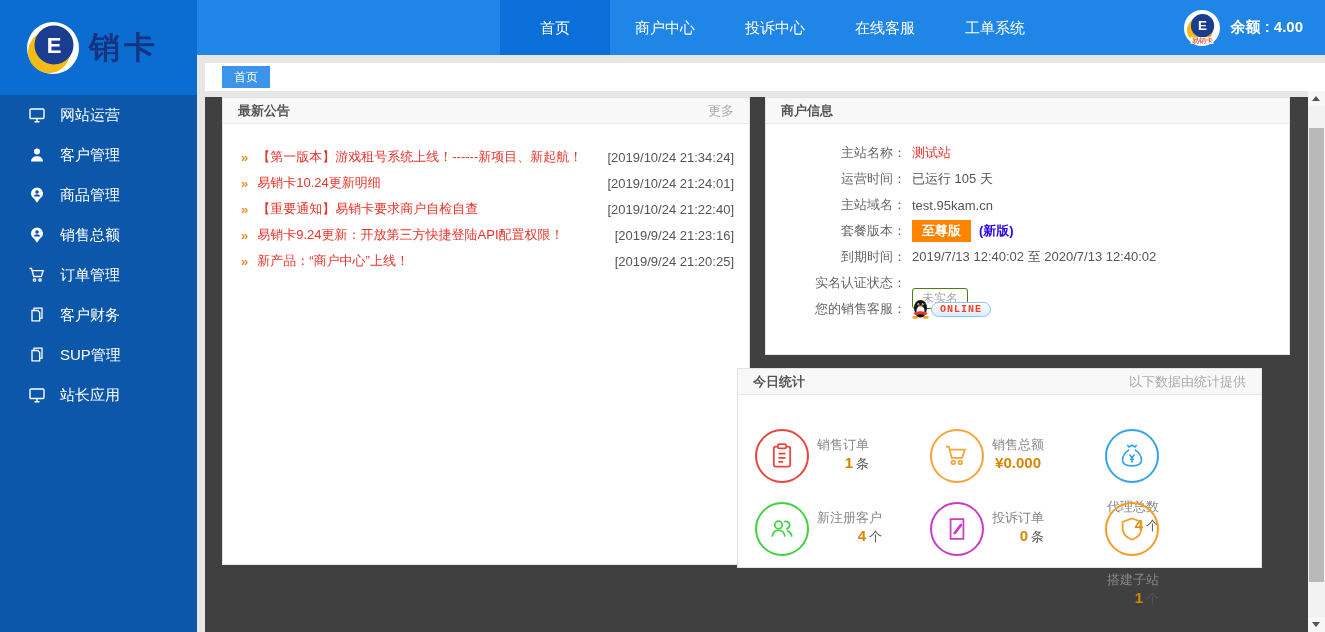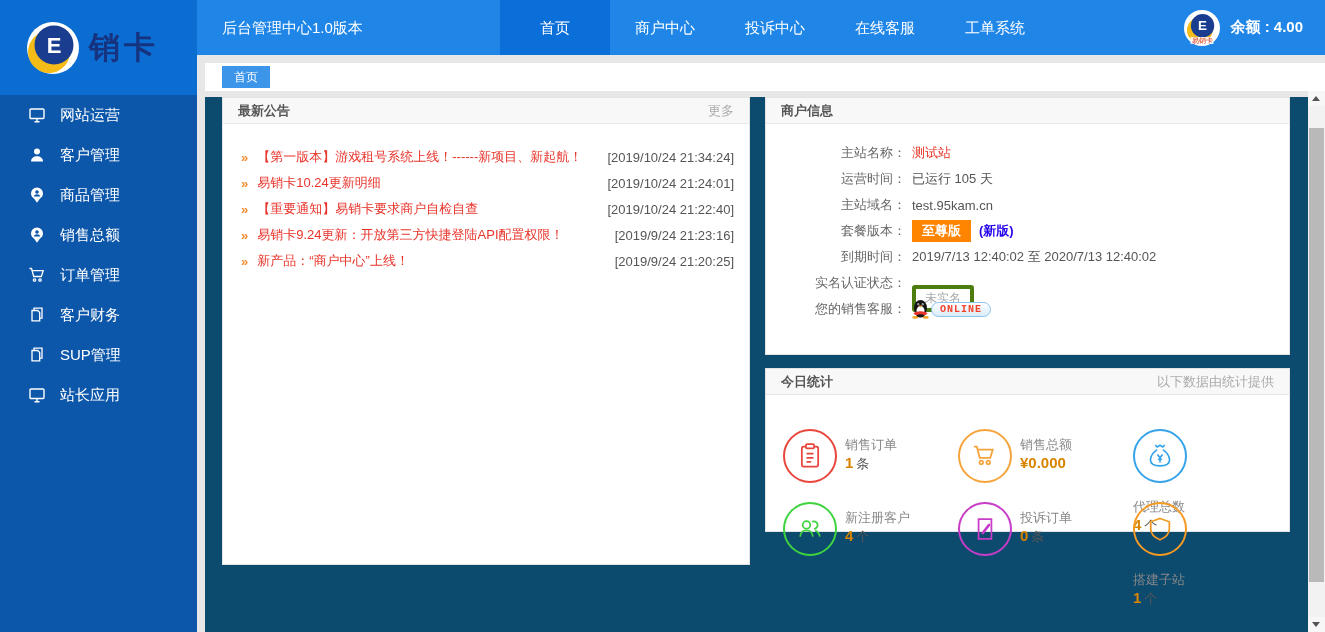--- a/index.html
+++ b/index.html
@@ -27,21 +27,21 @@
   .balance { position:absolute; right:22px; top:0; height:55px; display:flex; align-items:center; gap:10px; }
   .balance-badge { position:relative; width:36px; height:36px; background:#fff; border-radius:50%; display:flex; align-items:center; justify-content:center; }
   .balance-badge .mini-label { position:absolute; bottom:2px; left:50%; transform:translateX(-50%); font-size:7px; color:#d62b1f; background:rgba(255,255,255,.85); line-height:7px; padding:0 1px; white-space:nowrap; }
   .balance-text { color:#fff; font-size:15px; font-weight:bold; }
 
   
   .crumb-strip { position:absolute; left:8px; top:63px; right:0; height:28px; background:#fff; }
   .crumb-btn { position:absolute; left:17px; top:3px; height:22px; padding:0 12px; background:#3d95e9; color:#fff; font-size:12px; border:none; cursor:pointer; font-family:inherit; }
 
   
-  .content { position:absolute; left:8px; top:97px; right:17px; bottom:0; background:#0c4a6e; }
+  .content { position:absolute; left:8px; top:97px; right:17px; bottom:0; background:#404040; }
   .panel { position:absolute; background:#fff; border:1px solid #e3e3e3; }
   .panel-hd { height:26px; background:#f8f8f8; border-bottom:1px solid #e8e8e8; line-height:25px; padding:0 15px; font-size:13px; font-weight:bold; color:#555; display:flex; }
   .panel-hd .hd-right { margin-left:auto; font-weight:normal; color:#aaa; font-size:13px; }
 
   
   .panel-news { left:17px; top:0; width:528px; height:468px; }
   .news-list { padding:20px 15px 0 18px; }
   .news-row { display:flex; align-items:center; height:26px; font-size:13px; cursor:pointer; }
   .news-arrow { color:#f08c2e; font-size:13px; margin-right:9px; font-weight:bold; }
   .news-text { color:#e8342b; white-space:nowrap; overflow:hidden; flex:1; }
@@ -49,30 +49,30 @@
 
   
   .panel-merchant { left:560px; top:0; width:525px; height:258px; }
   .m-body { padding-top:16px; font-size:13px; }
   .m-row { height:26px; display:flex; align-items:center; }
   .m-label { width:140px; text-align:right; color:#666; flex:none; }
   .m-value { margin-left:6px; color:#555; display:flex; align-items:center; }
   .v-red { color:#e8342b; }
   .plan-badge { background:#ff8400; color:#fff; font-weight:bold; padding:2px 10px; }
   .plan-new { color:#2405ec; font-weight:bold; margin-left:8px; cursor:pointer; }
-  .realname-badge { border:4px solid #4d7c0f; border-radius:3px; color:#a9a9a9; padding:1px 9px; font-size:12px;margin-top:30px; }
+  .realname-badge { border:1px solid #4d7c0f; border-radius:3px; color:#a9a9a9; padding:1px 9px; font-size:12px;margin-top:30px; }
   .qq-badge { display:inline-flex; align-items:center; gap:2px; cursor:pointer; }
   .online-pill { border:1px solid #8fc4ea; border-radius:8px; background:linear-gradient(#ffffff,#d9ecfb); color:#f4422a; font-size:10px; font-weight:bold; letter-spacing:1px; padding:1px 8px; font-family:"Liberation Mono",monospace; }
 
   
-  .panel-stats { left:560px; top:271px; width:525px; height:164px; }
+  .panel-stats { left:532px; top:271px; width:525px; height:200px; }
   .stat-cell { position:absolute; display:flex; gap:8px; }
   .stat-circle { width:54px; height:54px; border-radius:50%; border:2px solid; display:flex; align-items:center; justify-content:center; flex:none; }
   .stat-circle svg { width:28px; height:28px; }
-  .stat-texts { padding-top:7px; }
+  .stat-texts { padding-top:7px;text-align:right; }
   .stat-label { font-size:13px; color:#888; }
   .stat-value { margin-top:0; font-size:15px; }
   .stat-num { font-weight:bold; color:#d88400; }
   .stat-unit { font-size:13px; color:#555; margin-left:3px; }
   .c-red    { border-color:#e8453c; color:#e8453c; }
   .c-orange { border-color:#f5a43c; color:#f5a43c; }
   .c-blue   { border-color:#35a3e8; color:#35a3e8; }
   .c-green  { border-color:#3fd43f; color:#3fd43f; }
   .c-magenta{ border-color:#c83cc8; color:#c83cc8; }
   .c-orange2{ border-color:#f59a23; color:#f59a23; }
@@ -180,21 +180,20 @@
           </svg>
         </span>
         <span>站长应用</span>
       </div>
     </nav>
   </aside>
 
   <div class="main">
 
     <header class="topbar">
-      <div class="topbar-title">后台管理中心1.0版本</div>
       <nav class="tabs">
         <div class="tab active">首页</div>
         <div class="tab">商户中心</div>
         <div class="tab">投诉中心</div>
         <div class="tab">在线客服</div>
         <div class="tab">工单系统</div>
       </nav>
       <div class="balance">
         <span class="balance-badge">
           <svg width="30" height="30" viewBox="0 0 54 54">

